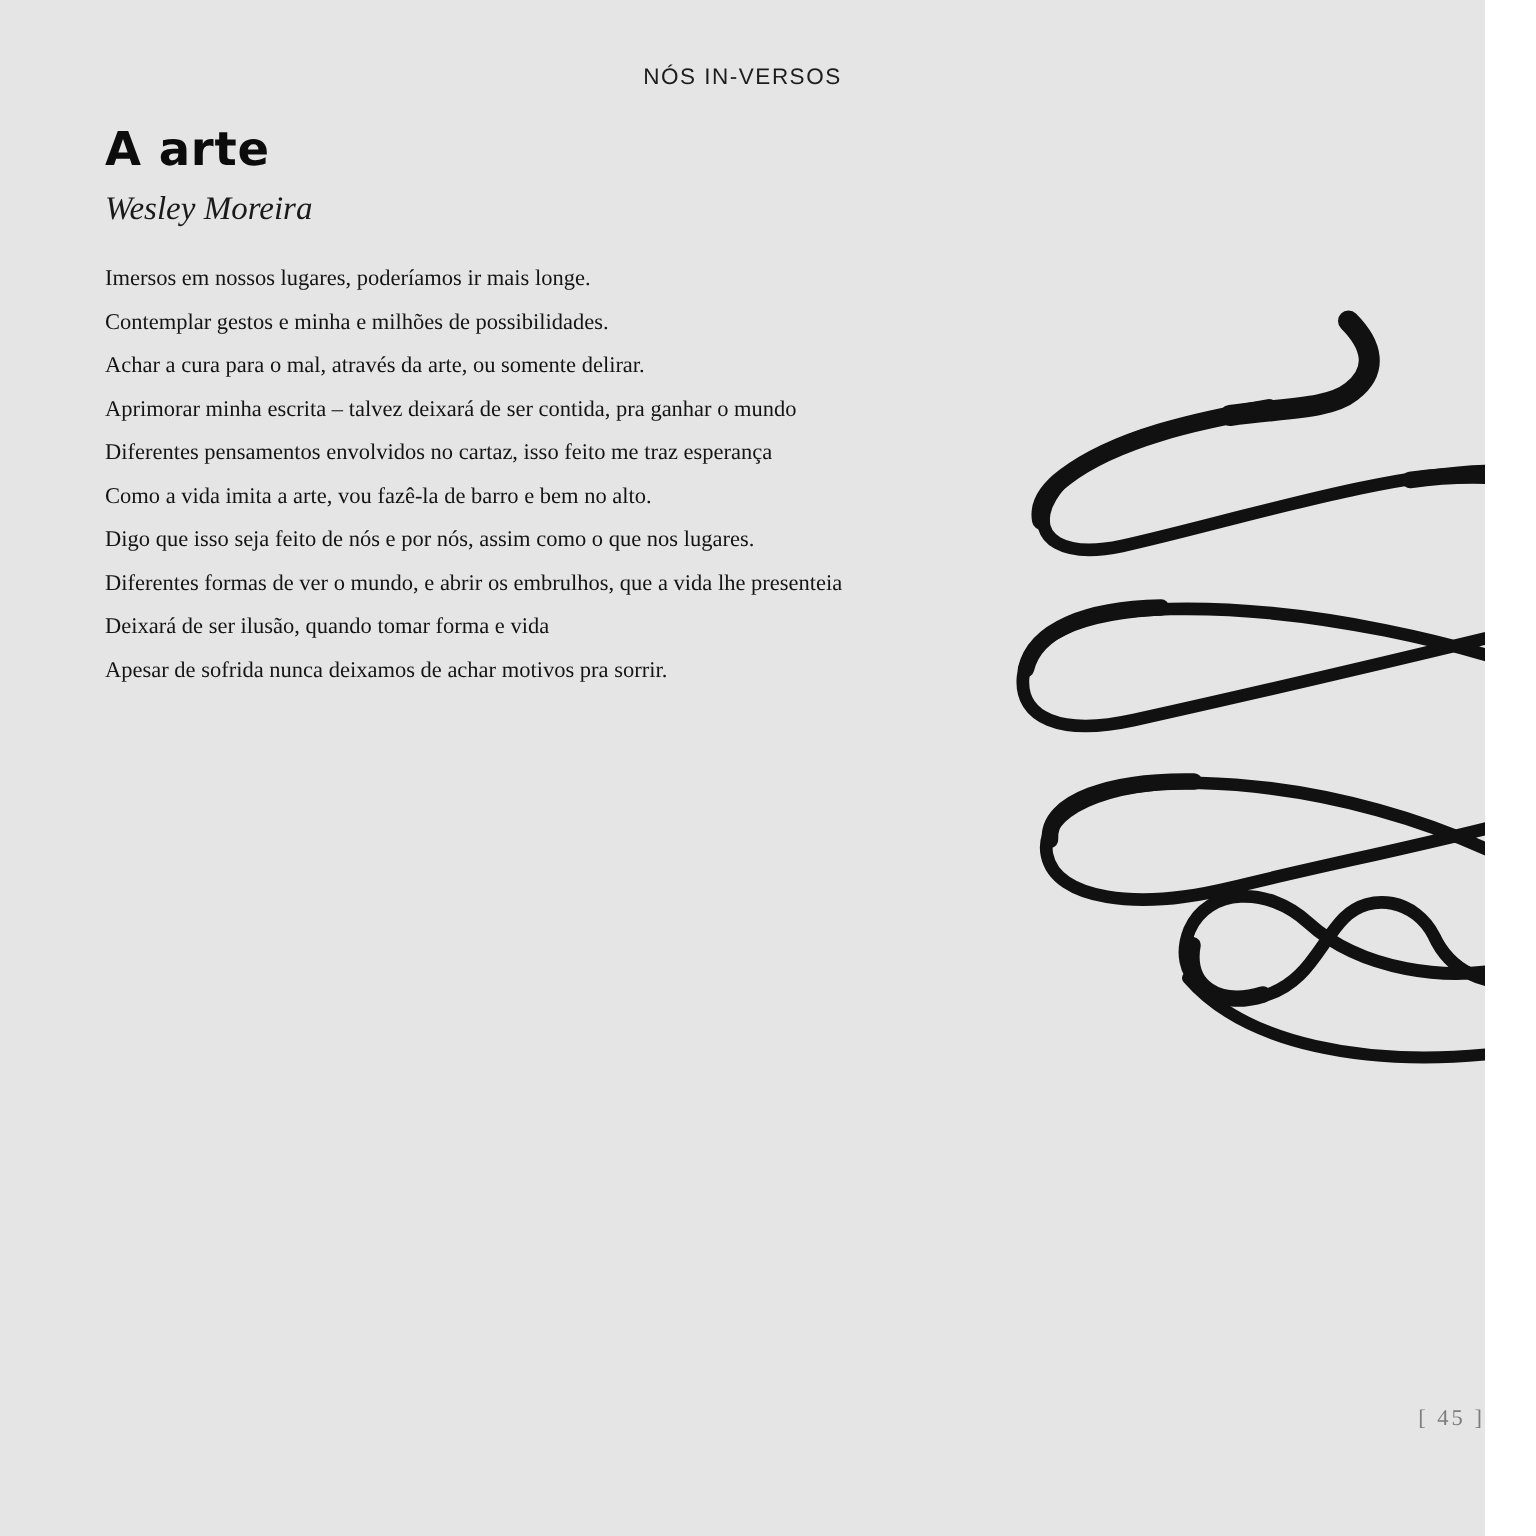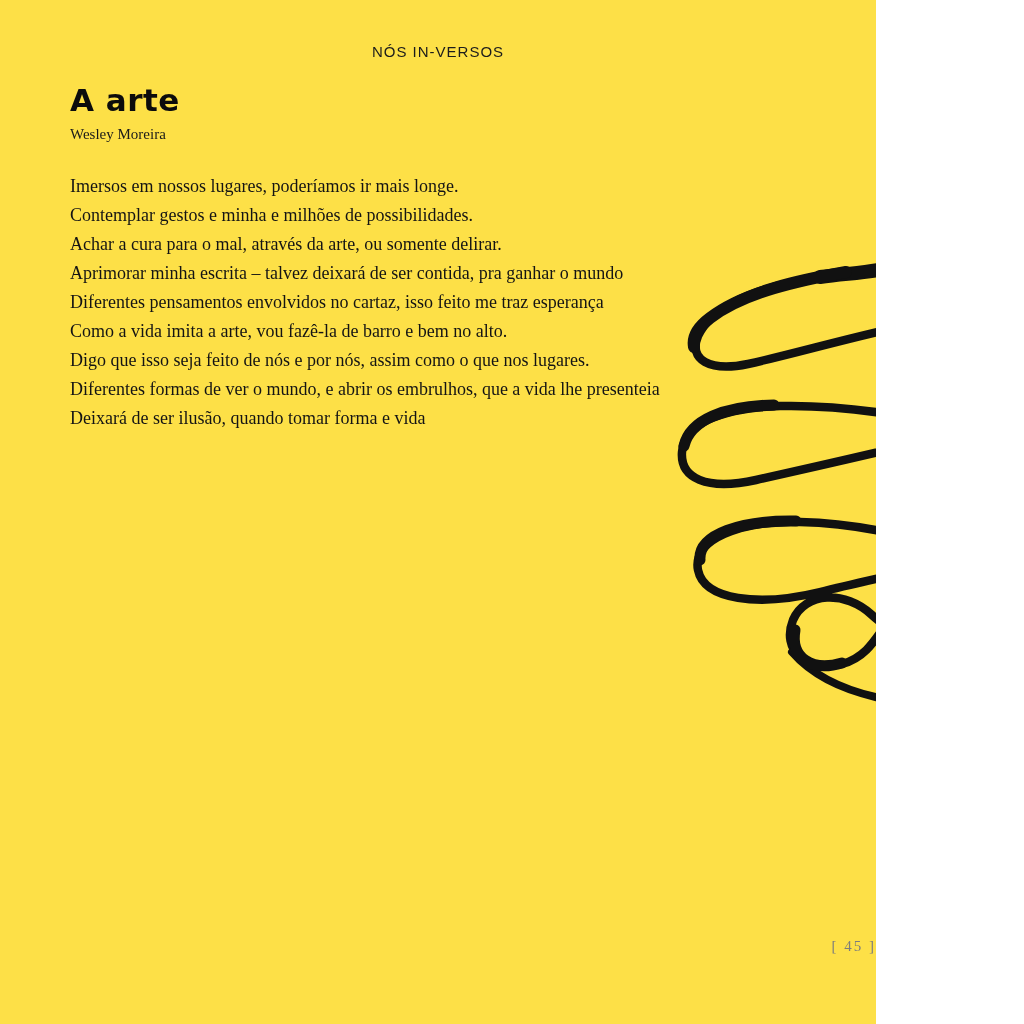--- a/index.html
+++ b/index.html
@@ -2,23 +2,23 @@
 <html><head>
 <meta charset="utf-8">
 <style>
   html, body {
     margin: 0;
     padding: 0;
     background: #ffffff;
   }
   #page {
     position: relative;
-    width: 876px;
+    width: 990px;
     height: 1024px;
-    background: #fde047;
+    background: #e5e5e5;
     overflow: hidden;
     font-family: "Liberation Serif", serif;
     color: #141414;
   }
   .running-header {
     position: absolute;
     top: 43px;
     left: 0;
     width: 100%;
     text-align: center;
@@ -35,29 +35,30 @@
     font-weight: bold;
     font-size: 31px;
     letter-spacing: 0.5px;
     color: #0c0c0c;
   }
   .poem-author {
     position: absolute;
     top: 126px;
     left: 70px;
     font-family: "Liberation Serif", serif;
-    font-size: 15px;
+    font-style: italic;
+    font-size: 22px;
     color: #1a1a1a;
   }
   .poem-body {
     position: absolute;
     top: 172px;
     left: 70px;
     width: 598px;
-    font-size: 18px;
+    font-size: 15px;
     line-height: 29px;
     color: #141414;
   }
   .poem-body p {
     margin: 0;
     text-align: justify;
   }
   .page-number {
     position: absolute;
     top: 938px;
@@ -98,20 +99,21 @@
   <div class="poem-body">
     <p>Imersos em nossos lugares, poderíamos ir mais longe.</p>
     <p>Contemplar gestos e minha e milhões de possibilidades.</p>
     <p>Achar a cura para o mal, através da arte, ou somente delirar.</p>
     <p>Aprimorar minha escrita – talvez deixará de ser contida, pra ganhar o mundo</p>
     <p>Diferentes pensamentos envolvidos no cartaz, isso feito me traz esperança</p>
     <p>Como a vida imita a arte, vou fazê-la de barro e bem no alto.</p>
     <p>Digo que isso seja feito de nós e por nós, assim como o que nos lugares.</p>
     <p>Diferentes formas de ver o mundo, e abrir os embrulhos, que a vida lhe presenteia</p>
     <p>Deixará de ser ilusão, quando tomar forma e vida</p>
+    <p>Apesar de sofrida nunca deixamos de achar motivos pra sorrir.</p>
   </div>
 
   <svg class="flourish-svg" viewBox="0 0 1024 1024" aria-hidden="true">
 
     <path stroke-width="8.5" d="
       M 898 215
       C 914 230 918 246 902 260
       C 882 278 838 272 794 282
       C 746 292 710 310 698 336
       C 688 360 710 372 748 364

